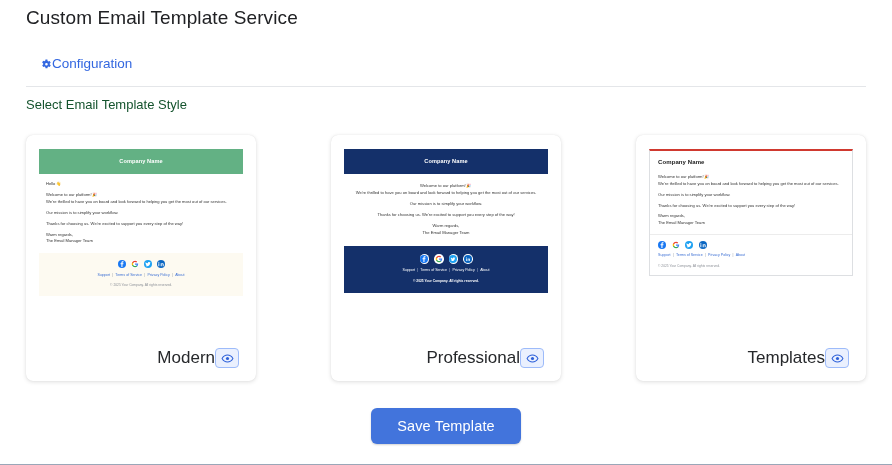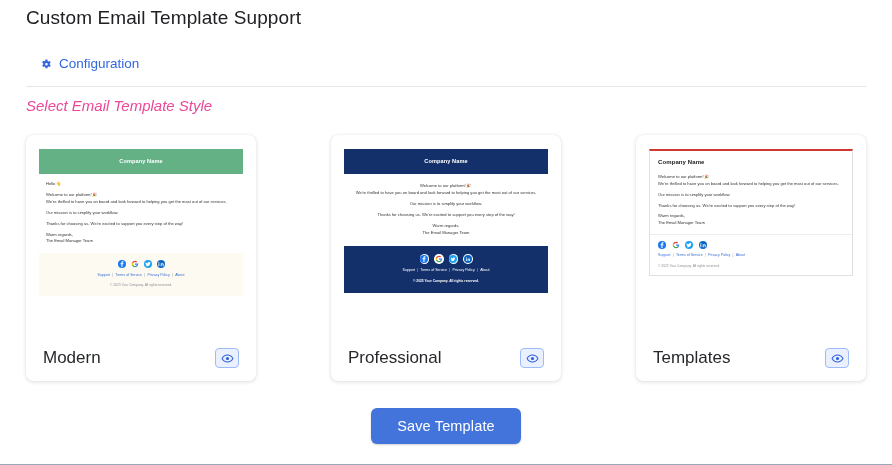--- a/index.html
+++ b/index.html
@@ -36,21 +36,20 @@
     top: 56px;
     right: 26px;
     height: 30px;
     display: flex;
     align-items: flex-start;
     border-bottom: 1px solid #e4e6e9;
   }
   .tab {
     display: flex;
     align-items: center;
-    gap: 7px;
     padding: 0 14px 9px 14px;
     font-size: 13.5px;
     color: #3367e0;
     cursor: pointer;
     position: relative;
     background: transparent;
     border: none;
     font-family: "Liberation Sans", sans-serif;
     white-space: nowrap;
   }
@@ -62,23 +61,22 @@
     background: #3367e0;
     border-radius: 2px;
   }
   .tab .tab-ico { display: inline-flex; align-items: center; }
 
   
   .section-label {
     position: absolute;
     left: 26px;
     top: 97px;
-    font-size: 15px;
-    color: #ec4899;
-    font-style: italic;
+    font-size: 13px;
+    color: #14532d;
   }
 
   
   .cards {
     position: absolute;
     left: 26px;
     top: 135px;
     width: 840px;
     display: flex;
     justify-content: space-between;
@@ -195,21 +193,21 @@
     background: #ffffff;
     border-top: 1px solid #ececec;
     padding: 6px 8px 6px 8px;
   }
 
   
   .card-foot {
     margin-top: auto;
     display: flex;
     align-items: center;
-    justify-content: space-between;
+    justify-content: flex-end;
     padding: 0 4px 0 4px;
   }
   .tpl-name {
     font-size: 17px;
     color: #26282b;
     font-weight: 400;
   }
   .eye-btn {
     width: 24px;
     height: 20px;
@@ -242,21 +240,21 @@
     font-size: 14.5px;
     font-family: "Liberation Sans", sans-serif;
     cursor: pointer;
     letter-spacing: .15px;
     box-shadow: 0 1px 2px rgba(0,0,0,.18);
   }
 </style>
 </head>
 <body>
 
-<div class="page-title">Custom Email Template Support</div>
+<div class="page-title">Custom Email Template Service</div>
 
 <div class="tabs">
   <button class="tab">
     <span class="tab-ico">
       <svg width="12" height="12" viewBox="0 0 24 24" fill="#3367e0" aria-hidden="true">
         <path d="M19.4 13a7.6 7.6 0 0 0 0-2l2-1.5-2-3.4-2.4 1a7.5 7.5 0 0 0-1.8-1L14.8 3H10.9l-.4 2.6c-.6.2-1.2.6-1.8 1l-2.4-1-2 3.4L6.4 11a7.6 7.6 0 0 0 0 2l-2 1.5 2 3.4 2.4-1c.6.4 1.2.8 1.8 1l.4 2.6h3.9l.4-2.6c.6-.2 1.2-.6 1.8-1l2.4 1 2-3.4-2-1.5zM12.9 15a2.6 2.6 0 1 1 0-5.2 2.6 2.6 0 0 1 0 5.2z"></path>
       </svg>
     </span>
     <span>Configuration</span>
   </button>

